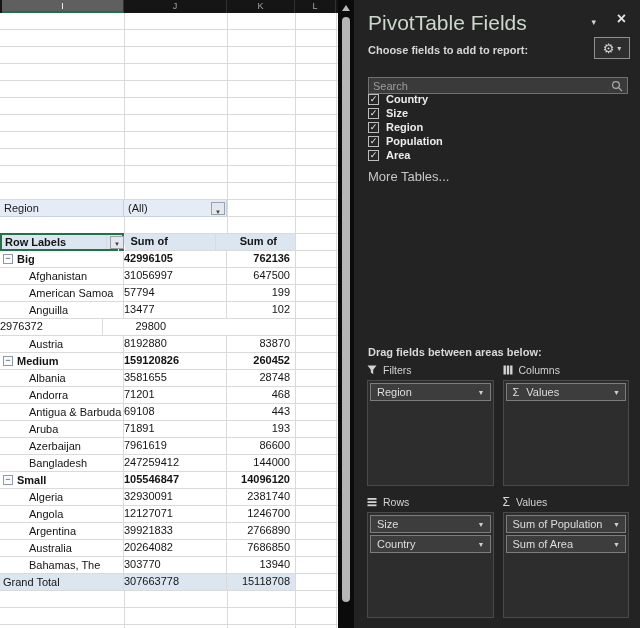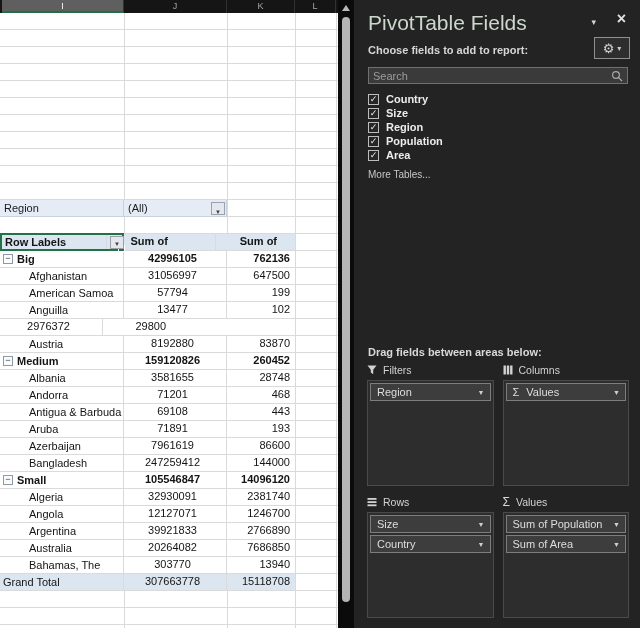--- a/index.html
+++ b/index.html
@@ -25,21 +25,21 @@
   .ddbtn{position:absolute;width:14px;height:13px;box-sizing:border-box;background:#e4e7ed;
     border:1px solid #9aa1ac;text-align:center;line-height:11px;z-index:3;}
   .ddbtn span{font-size:6px;color:#3c4043;}
   
   .pivot{position:absolute;left:0;top:234px;width:295px;z-index:2;}
   .prow{display:flex;height:17px;box-sizing:border-box;font-size:11px;line-height:15px;
     color:#141414;background:#fff;border-bottom:1px solid #dadada;}
   .pc1{width:124px;box-sizing:border-box;border-right:1px solid #dadada;
     padding-left:3px;display:flex;align-items:center;overflow:hidden;white-space:nowrap;}
   .pc2{width:103px;box-sizing:border-box;border-right:1px solid #dadada;
-    text-align:center;padding-right:5px;overflow:hidden;}
+    text-align:left;padding-right:5px;overflow:hidden;}
   .pc3{width:68px;box-sizing:border-box;text-align:right;padding-right:5px;overflow:hidden;}
   .phead{background:#dce6f1;font-weight:700;position:relative;gap:20px;}
   .phead .pc1{padding-left:5px;}
   .selbox{position:absolute;left:0;top:-1px;width:124px;height:18px;box-sizing:border-box;
     border:2px solid #217346;pointer-events:none;}
   .handle{position:absolute;right:-3px;bottom:-3px;width:5px;height:5px;
     background:#217346;border:1px solid #fff;}
   .exp{width:10px;height:10px;flex:none;box-sizing:border-box;border:1px solid #8e99a8;
     background:#fbfcfd;font-size:9px;line-height:7px;text-align:center;color:#333;
     margin-right:4px;font-weight:400;}
@@ -58,33 +58,33 @@
   .pane{position:absolute;left:354px;top:0;width:286px;height:628px;background:#232323;
     box-sizing:border-box;color:#dcdcdc;}
   .ptitle{position:absolute;left:14px;top:11px;font-size:21px;color:#ccd8cc;}
   .pmenu{position:absolute;right:44px;top:17px;font-size:9px;color:#d4d4d4;cursor:default;}
   .pclose{position:absolute;right:14px;top:10px;font-size:16px;font-weight:700;color:#e3e3e3;}
   .choose{position:absolute;left:14px;top:44px;font-size:11px;font-weight:700;color:#d6d6d6;}
   .gearbtn{position:absolute;right:10px;top:37px;width:36px;height:22px;box-sizing:border-box;
     border:1px solid #8f8f8f;background:#2e2e2e;display:flex;align-items:center;justify-content:center;}
   .gearbtn .gear{font-size:13px;color:#d2d2d2;line-height:13px;}
   .gearbtn .arr{font-size:8px;color:#c9c9c9;margin-left:3px;}
-  .searchwrap{position:absolute;left:14px;right:12px;top:67px;height:17px;box-sizing:border-box;
+  .searchwrap{position:absolute;left:14px;right:12px;top:77px;height:17px;box-sizing:border-box;
     background:#3a3a3a;border:1px solid #707070;}
   .searchwrap input{position:absolute;left:0;top:0;width:100%;height:100%;box-sizing:border-box;
     background:transparent;border:none;outline:none;color:#bfbfbf;font-size:11px;
     font-family:"Liberation Sans",sans-serif;padding:0 18px 0 4px;}
   .searchwrap input::placeholder{color:#9d9d9d;opacity:1;}
   .mag{position:absolute;right:4px;top:2px;}
   .fields{position:absolute;left:14px;top:92px;}
   .fitem{height:14px;display:flex;align-items:center;}
   .cbox{width:11px;height:11px;box-sizing:border-box;border:1px solid #bdbdbd;background:#262626;
     color:#f0f0f0;font-size:9px;line-height:9px;text-align:center;margin-right:7px;flex:none;}
   .flabel{font-size:11px;font-weight:700;color:#ececec;line-height:11px;}
-  .more{position:absolute;left:14px;top:169px;font-size:10px;color:#c7c7c7;}
+  .more{position:absolute;left:14px;top:169px;font-size:13px;color:#c7c7c7;}
   .drag{position:absolute;left:14px;top:346px;font-size:11px;font-weight:700;color:#d9d9d9;}
   .areas{position:absolute;left:13px;top:362px;width:262px;display:grid;
     grid-template-columns:1fr 1fr;column-gap:9px;row-gap:8px;}
   .area-head{height:15px;display:flex;align-items:center;font-size:10.5px;color:#d2d2d2;margin-bottom:3px;}
   .area-head .aicon{margin-right:6px;display:inline-flex;}
   .area-head .sigma-h{font-size:12px;color:#d8d8d8;margin-right:6px;line-height:12px;}
   .area-box{height:106px;background:#2d2d2d;border:1px solid #4a4a4a;box-sizing:border-box;padding:2px;}
   .pill{height:18px;margin-bottom:2px;background:#3d3d3d;border:1px solid #7d7d7d;box-sizing:border-box;
     position:relative;display:flex;align-items:center;padding-left:6px;font-size:11px;color:#dedede;}
   .pill .dd{position:absolute;right:5px;font-size:7px;color:#cfcfcf;}

